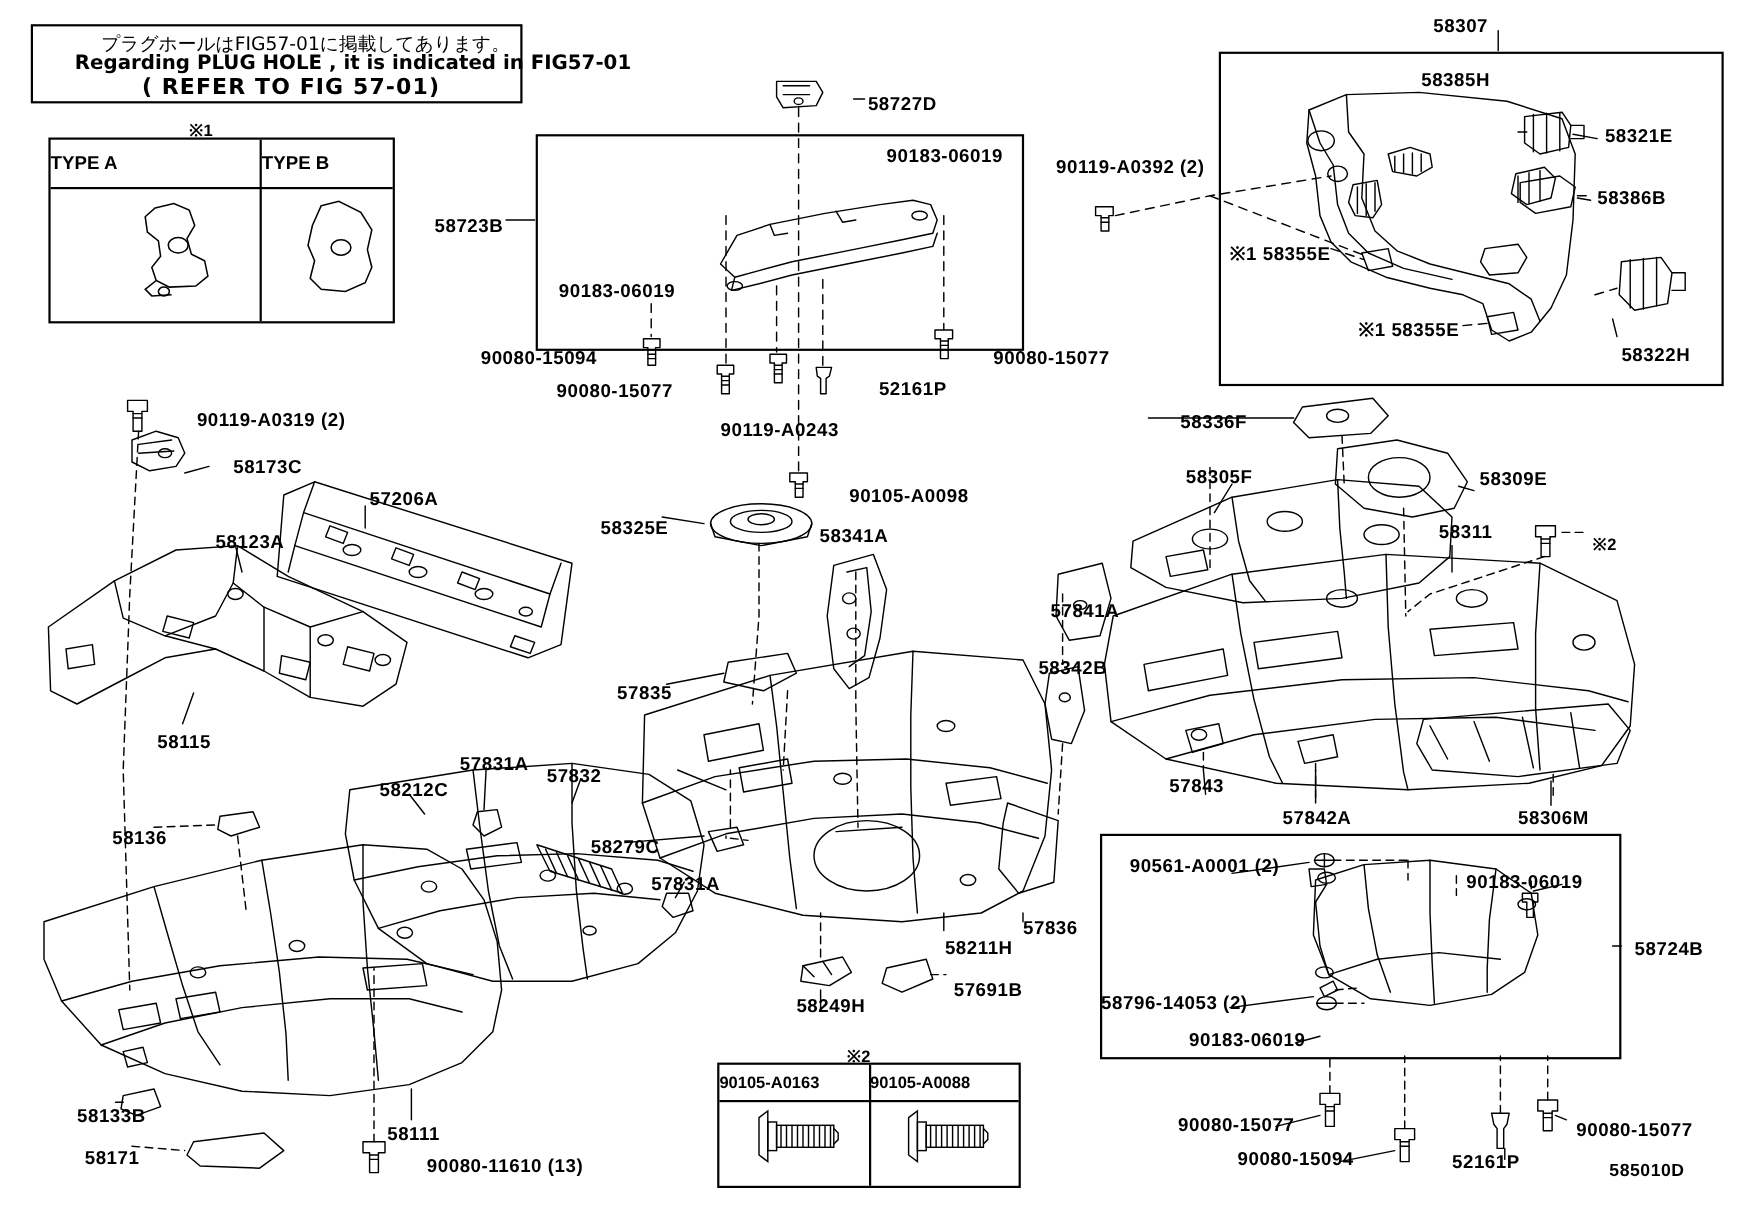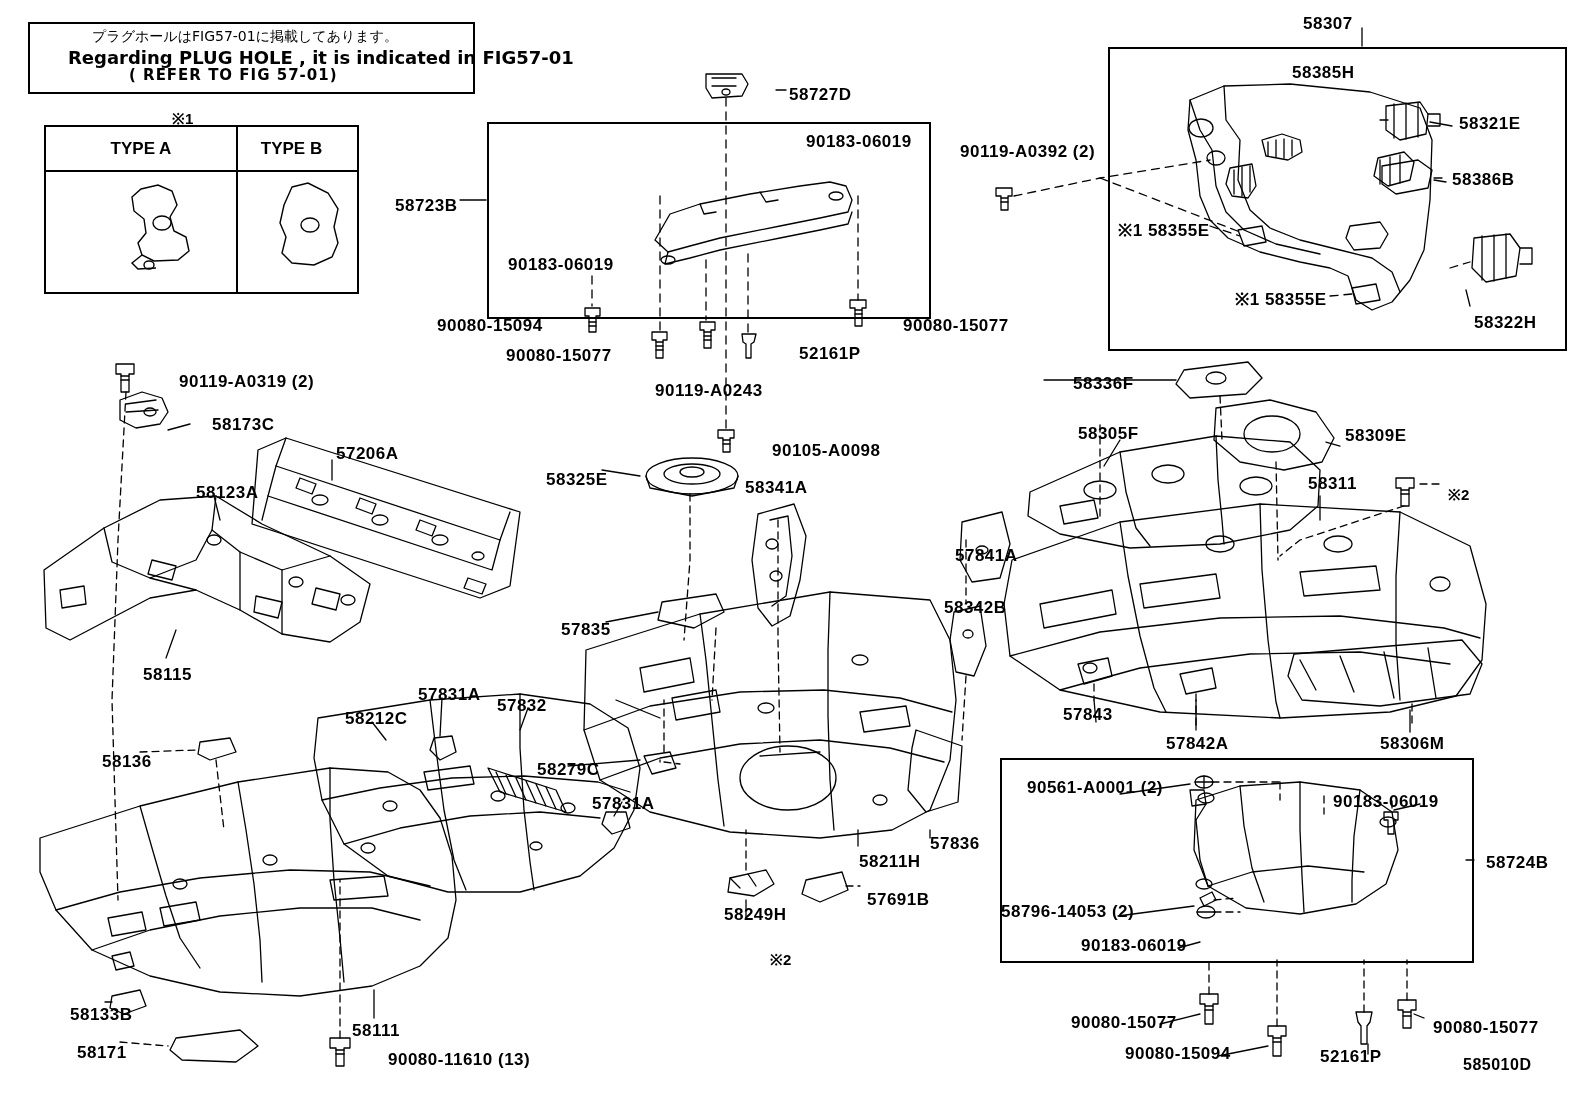--- a/index.html
+++ b/index.html
@@ -3,36 +3,36 @@
 <meta charset="utf-8">
 <style>
   html,body{margin:0;padding:0;background:#fff;}
   body{width:1592px;height:1099px;position:relative;font-family:"Liberation Sans",sans-serif;color:#000;overflow:hidden;}
   #sheet{position:absolute;left:0;top:0;width:1592px;height:1099px;}
   .lbl{position:absolute;font-size:17px;font-weight:bold;letter-spacing:0.5px;white-space:nowrap;font-family:"Liberation Sans",sans-serif;}
   .lbl.sm{font-size:15px;}
   .jp{position:absolute;font-size:13px;white-space:nowrap;font-family:"DejaVu Sans",sans-serif;}
   .note-box{position:absolute;border:2px solid #000;background:#fff;}
   .tbl{position:absolute;border:2px solid #000;background:#fff;}
-  .tbl .hdr{position:absolute;font-size:17px;font-weight:bold;text-align:center;}
+  .tbl .hdr{position:absolute;font-size:17px;font-weight:bold;text-align:left;}
   .vline{position:absolute;background:#000;width:2px;}
   .hline{position:absolute;background:#000;height:2px;}
   svg{position:absolute;left:0;top:0;pointer-events:none;}
 </style>
 </head>
 <body>
 
 <div id="sheet">
 
   <div class="note-box" style="left:28px;top:22px;width:443px;height:68px;">
     <div style="position:absolute;left:6px;top:4px;width:431px;height:56px;border:0;"></div>
   </div>
-  <div class="jp" style="left:92px;top:28px;font-size:14px;">プラグホールはFIG57-01に掲載してあります。</div>
+  <div class="jp" style="left:92px;top:28px;font-size:17px;">プラグホールはFIG57-01に掲載してあります。</div>
   <div class="jp" style="left:68px;top:47px;font-size:18px;font-weight:bold;">Regarding PLUG HOLE , it is indicated in FIG57-01</div>
-  <div class="jp" style="left:129px;top:66px;font-size:15px;font-weight:bold;letter-spacing:1px;">( REFER TO FIG 57-01)</div>
+  <div class="jp" style="left:129px;top:66px;font-size:20px;font-weight:bold;letter-spacing:1px;">( REFER TO FIG 57-01)</div>
 
   <div class="lbl sm" style="left:172px;top:108px;">※1</div>
   <div class="tbl" style="left:44px;top:125px;width:311px;height:165px;">
     <div class="hline" style="left:0;top:43px;width:311px;"></div>
     <div class="vline" style="left:190px;top:0;height:165px;"></div>
     <div class="hdr" style="left:0;top:12px;width:190px;">TYPE A</div>
     <div class="hdr" style="left:192px;top:12px;width:107px;">TYPE B</div>
     <svg width="311" height="165" viewBox="0 0 311 165" style="left:0;top:0;">
       <g fill="none" stroke="#000" stroke-width="1.4">
         <path d="M95 62 L112 58 L126 64 L131 78 L124 90 L128 104 L140 110 L143 124 L132 133 L108 134 L96 128 L92 116 L100 106 L98 92 L88 84 L86 70 Z"></path>
@@ -41,20 +41,42 @@
         <ellipse cx="103" cy="138" rx="5" ry="4"></ellipse>
       </g>
       <g fill="none" stroke="#000" stroke-width="1.4">
         <path d="M246 60 L262 56 L282 66 L292 82 L288 100 L292 116 L286 130 L268 138 L246 136 L236 126 L240 110 L234 96 L238 78 Z"></path>
         <ellipse cx="264" cy="98" rx="9" ry="7"></ellipse>
       </g>
     </svg>
   </div>
 
   <div class="lbl sm" style="left:770px;top:949px;">※2</div>
+  <div class="tbl" style="left:652px;top:966px;width:272px;height:110px;">
+    <div class="hline" style="left:0;top:32px;width:272px;"></div>
+    <div class="vline" style="left:136px;top:0;height:110px;"></div>
+    <div class="hdr" style="left:0;top:8px;width:136px;font-size:15px;">90105-A0163</div>
+    <div class="hdr" style="left:137px;top:8px;width:135px;font-size:15px;">90105-A0088</div>
+    <svg width="272" height="110" viewBox="0 0 272 110" style="left:0;top:0;">
+      <g fill="none" stroke="#000" stroke-width="1.3">
+        <path d="M36 48 L44 42 L44 88 L36 82 Z"></path>
+        <rect x="44" y="52" width="8" height="26"></rect>
+        <rect x="52" y="55" width="52" height="20"></rect>
+        <path d="M56 55 L56 75 M61 55 L61 75 M66 55 L66 75 M71 55 L71 75 M76 55 L76 75 M81 55 L81 75 M86 55 L86 75 M91 55 L91 75 M96 55 L96 75 M101 55 L101 75"></path>
+        <path d="M104 58 L108 62 L108 68 L104 72"></path>
+      </g>
+      <g fill="none" stroke="#000" stroke-width="1.3">
+        <path d="M172 48 L180 42 L180 88 L172 82 Z"></path>
+        <rect x="180" y="52" width="8" height="26"></rect>
+        <rect x="188" y="55" width="52" height="20"></rect>
+        <path d="M192 55 L192 75 M197 55 L197 75 M202 55 L202 75 M207 55 L207 75 M212 55 L212 75 M217 55 L217 75 M222 55 L222 75 M227 55 L227 75 M232 55 L232 75 M237 55 L237 75"></path>
+        <path d="M240 58 L244 62 L244 68 L240 72"></path>
+      </g>
+    </svg>
+  </div>
 
   <div class="note-box" style="left:487px;top:122px;width:440px;height:193px;border-width:2px;"></div>
   <div class="note-box" style="left:1108px;top:47px;width:455px;height:300px;border-width:2px;"></div>
   <div class="note-box" style="left:1000px;top:758px;width:470px;height:201px;border-width:2px;"></div>
 
   <svg width="1592" height="1099" viewBox="0 0 1592 1099">
     <g fill="none" stroke="#000" stroke-width="1.3" stroke-linejoin="round" stroke-linecap="round">
 
       <path d="M655 240 L670 214 L700 204 L750 194 L800 186 L830 182 L846 186 L852 200 L848 212 L820 218 L780 226 L720 238 L690 246 L668 252 Z"></path>
       <path d="M668 252 L665 264 L690 258 L720 250 L780 238 L820 230 L848 224 L852 212"></path>

